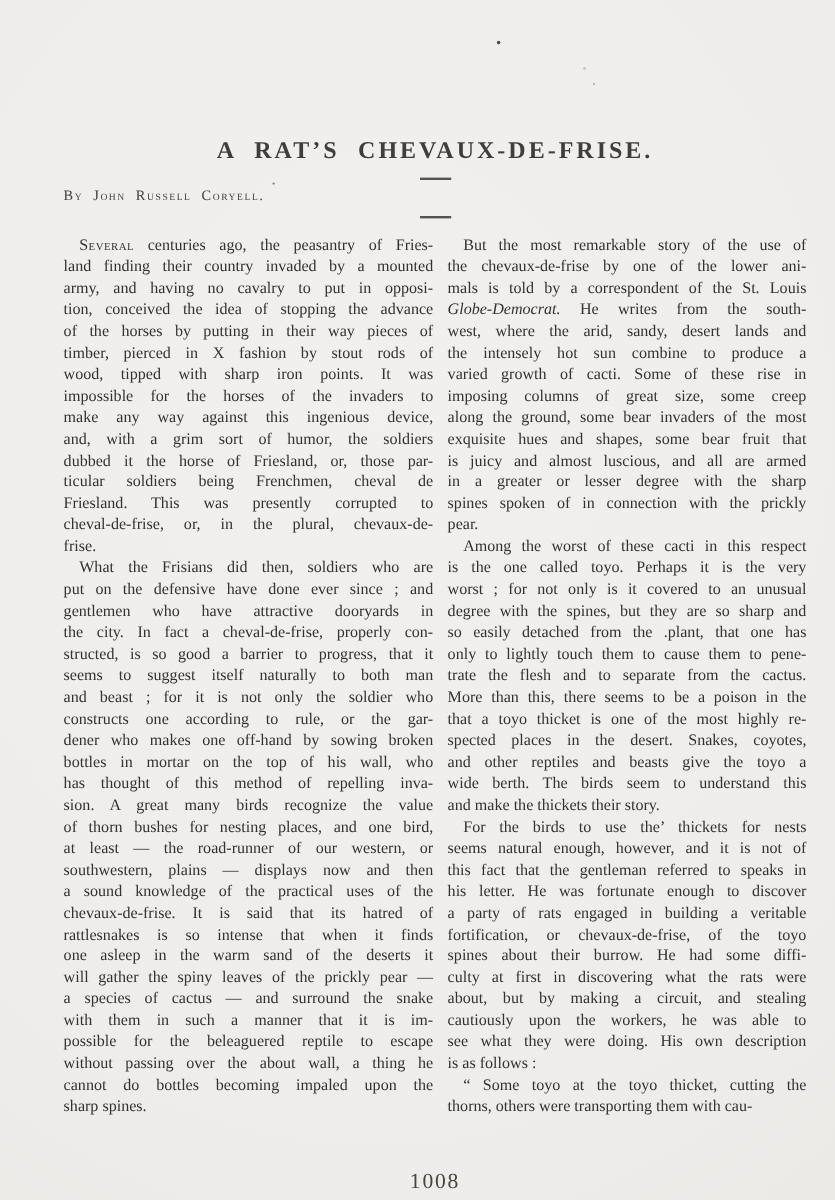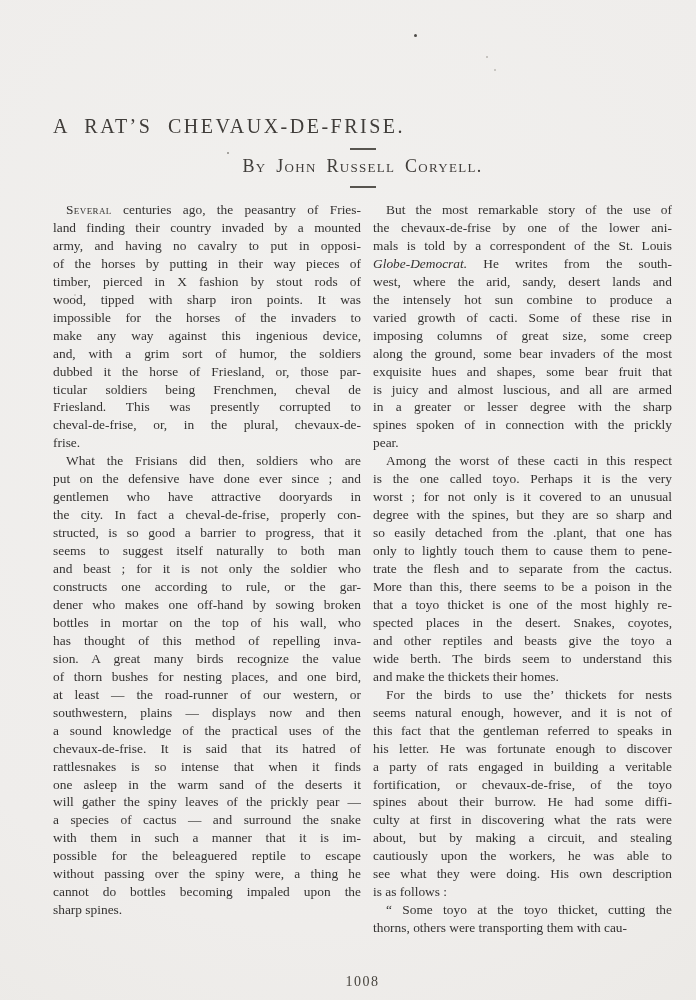--- a/index.html
+++ b/index.html
@@ -4,42 +4,42 @@
 <style>
   html,body{margin:0;padding:0;background:#d8d6d2;}
   .page{
     position:relative;width:696px;height:1000px;overflow:hidden;
     background:radial-gradient(130% 105% at 45% 35%, #f1f0ee 0%, #efedeb 55%, #eae8e4 85%, #e5e3de 100%);
     font-family:"Liberation Serif","DejaVu Serif",serif;
     color:#343231;
   }
   .content{position:absolute;left:53px;top:0;width:619px;}
   .title{
-    margin-top:115px;text-align:left;
+    margin-top:115px;text-align:center;
     font-size:20px;letter-spacing:2.5px;word-spacing:8px;
-    color:#403d3a;white-space:nowrap;
+    color:#403d3a;white-space:nowrap;font-weight:bold;
   }
   .rule{width:26px;height:2px;background:#57544f;margin:10px auto 0;}
   .byline{
-    margin-top:6px;text-align:center;font-variant:small-caps;
-    font-size:18px;letter-spacing:1.3px;word-spacing:4px;color:#403d3a;
+    margin-top:6px;text-align:left;font-variant:small-caps;
+    font-size:12px;letter-spacing:1.3px;word-spacing:4px;color:#403d3a;
   }
   .rule-2{margin-top:9px;}
   .columns{display:flex;margin-top:13px;}
   .col{font-size:13.4px;line-height:17.95px;}
   .col-left{width:308px;margin-right:12px;}
   .col-right{width:299px;}
   .para{margin:0;}
   .line{text-align:justify;text-align-last:justify;}
   .line.para-end{text-align-last:left;}
   .line.para-start{text-indent:13px;}
   .sc{font-variant:small-caps;letter-spacing:0.4px;}
   .pageno{
     position:absolute;top:974px;left:53px;width:619px;text-align:center;
-    font-size:14px;letter-spacing:1.5px;color:#48453f;
+    font-size:18px;letter-spacing:1.5px;color:#48453f;
   }
   .speck{position:absolute;border-radius:50%;}
   .speck.s1{left:414px;top:34px;width:3px;height:3px;background:#4d4b48;}
   .speck.s2{left:486px;top:56px;width:2px;height:2px;background:#b8b5b0;}
   .speck.s3{left:494px;top:69px;width:2px;height:2px;background:#bdbab4;}
   .speck.s4{left:227px;top:152px;width:2px;height:2px;background:#8e8b86;}
   .speck.s5{left:74px;top:294px;width:2px;height:2px;background:#c6c3be;}
   .speck.s6{left:231px;top:298px;width:2px;height:2px;background:#cac7c1;}
 </style>
 </head>
@@ -58,20 +58,21 @@
     <div class="rule"></div>
     <div class="byline">By John Russell Coryell.</div>
     <div class="rule rule-2"></div>
 
     <div class="columns">
       <div class="col col-left" id="col-left">
           <div class="para">
             <div class="line para-start"><span class="sc">Several</span> centuries ago, the peasantry of Fries-</div>
             <div class="line">land finding their country invaded by a mounted</div>
             <div class="line">army, and having no cavalry to put in opposi-</div>
+            <div class="line">tion, conceived the idea of stopping the advance</div>
             <div class="line">of the horses by putting in their way pieces of</div>
             <div class="line">timber, pierced in X fashion by stout rods of</div>
             <div class="line">wood, tipped with sharp iron points. It was</div>
             <div class="line">impossible for the horses of the invaders to</div>
             <div class="line">make any way against this ingenious device,</div>
             <div class="line">and, with a grim sort of humor, the soldiers</div>
             <div class="line">dubbed it the horse of Friesland, or, those par-</div>
             <div class="line">ticular soldiers being Frenchmen, cheval de</div>
             <div class="line">Friesland. This was presently corrupted to</div>
             <div class="line">cheval-de-frise, or, in the plural, chevaux-de-</div>
@@ -94,21 +95,21 @@
             <div class="line">at least — the road-runner of our western, or</div>
             <div class="line">southwestern, plains — displays now and then</div>
             <div class="line">a sound knowledge of the practical uses of the</div>
             <div class="line">chevaux-de-frise. It is said that its hatred of</div>
             <div class="line">rattlesnakes is so intense that when it finds</div>
             <div class="line">one asleep in the warm sand of the deserts it</div>
             <div class="line">will gather the spiny leaves of the prickly pear —</div>
             <div class="line">a species of cactus — and surround the snake</div>
             <div class="line">with them in such a manner that it is im-</div>
             <div class="line">possible for the beleaguered reptile to escape</div>
-            <div class="line">without passing over the spiny were, a thing he</div>
+            <div class="line">without passing over the about wall, a thing he</div>
             <div class="line">cannot do bottles becoming impaled upon the</div>
             <div class="line para-end">sharp spines.</div>
           </div>
         </div>
       <div class="col col-right" id="col-right">
           <div class="para">
             <div class="line para-start">But the most remarkable story of the use of</div>
             <div class="line">the chevaux-de-frise by one of the lower ani-</div>
             <div class="line">mals is told by a correspondent of the St. Louis</div>
             <div class="line"><i>Globe-Democrat.</i> He writes from the south-</div>
@@ -129,21 +130,21 @@
             <div class="line">worst ; for not only is it covered to an unusual</div>
             <div class="line">degree with the spines, but they are so sharp and</div>
             <div class="line">so easily detached from the .plant, that one has</div>
             <div class="line">only to lightly touch them to cause them to pene-</div>
             <div class="line">trate the flesh and to separate from the cactus.</div>
             <div class="line">More than this, there seems to be a poison in the</div>
             <div class="line">that a toyo thicket is one of the most highly re-</div>
             <div class="line">spected places in the desert. Snakes, coyotes,</div>
             <div class="line">and other reptiles and beasts give the toyo a</div>
             <div class="line">wide berth. The birds seem to understand this</div>
-            <div class="line para-end">and make the thickets their homes.</div>
+            <div class="line para-end">and make the thickets their story.</div>
           </div>
           <div class="para">
             <div class="line para-start">For the birds to use the’ thickets for nests</div>
             <div class="line">seems natural enough, however, and it is not of</div>
             <div class="line">this fact that the gentleman referred to speaks in</div>
             <div class="line">his letter. He was fortunate enough to discover</div>
             <div class="line">a party of rats engaged in building a veritable</div>
             <div class="line">fortification, or chevaux-de-frise, of the toyo</div>
             <div class="line">spines about their burrow. He had some diffi-</div>
             <div class="line">culty at first in discovering what the rats were</div>

